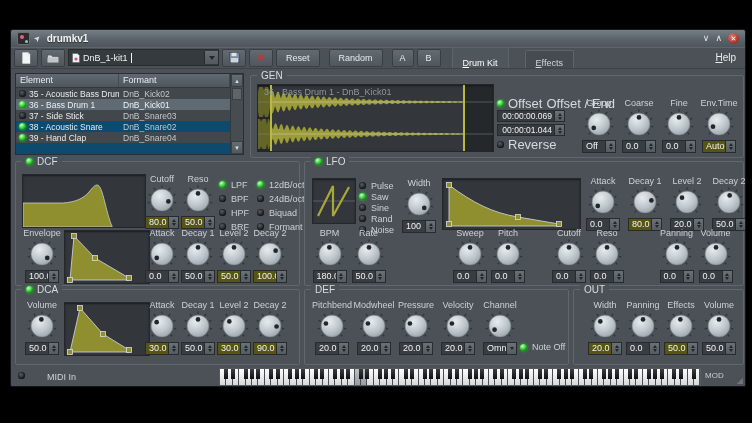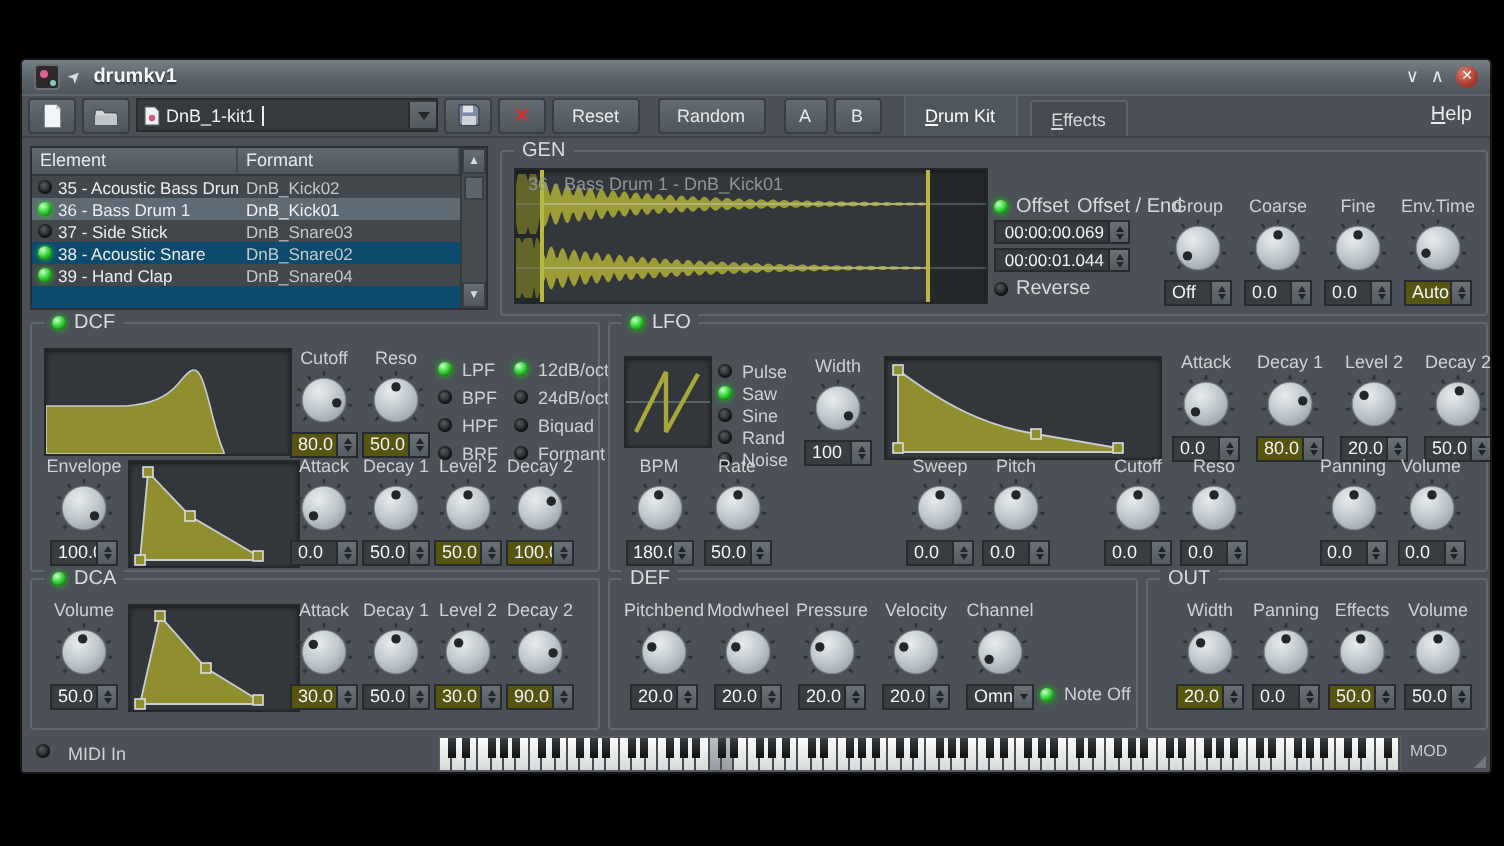--- a/index.html
+++ b/index.html
@@ -29,22 +29,22 @@
         color:#e8ebed;font-size:9px;padding:0 3px}
   .tbtn.txt{padding:0 9px}
   .combo{height:15px;width:146px;background:#343a3e;border:1px solid #272b2e;display:flex;align-items:center;
          padding-left:3px;gap:3px}
   .combo .cval{color:#f0f2f4;font-size:9px;white-space:nowrap}
   .caret{width:1px;height:10px;background:#f0f2f4}
   .cdrop{margin-left:auto;width:13px;height:13px;background:linear-gradient(#666d73,#51585e);
          border-left:1px solid #272b2e;display:flex;align-items:center;justify-content:center}
   .arrow-dn{width:0;height:0;border:3px solid transparent;border-top:4px solid #23272a;margin-top:3px}
   .tabs{display:flex;align-items:flex-end;height:21px;margin-left:8px}
-  .tab{height:17px;display:flex;align-items:center;padding:0 10px;font-size:9px;color:#d2d7da;
-       background:#454b50;border:1px solid #5d656b;border-bottom:none;border-radius:2px 2px 0 0;margin-right:6px}
+  .tab{height:17px;display:flex;align-items:flex-end;padding:0 10px;font-size:9px;color:#d2d7da;
+       background:#454b50;border:1px solid #5d656b;border-bottom:none;border-radius:2px 2px 0 0;margin-right:16px}
   .tab.active{height:20px;background:#4f565c;color:#fff}
   .tab u,.menu u{text-decoration:underline}
   .menu{margin-left:auto;margin-right:6px;color:#e9ecee;font-size:10px}
   
   .box{position:absolute;border:1px solid #60676d;border-radius:2px}
   .blab{position:absolute;top:-7px;left:6px;background:#4b5156;padding:0 4px;font-size:10px;color:#d8dcdf;
         display:flex;align-items:center;gap:4px;line-height:13px}
   
   .led{width:8px;height:8px;border-radius:50%;display:inline-block;flex:none}
   .led.on{background:radial-gradient(circle at 35% 30%,#c9ffc9,#35d435 45%,#0b720b 85%);box-shadow:0 0 3px #2c2}
@@ -88,28 +88,28 @@
   .rcol{position:absolute;display:flex;flex-direction:column;gap:3px}
   .rcol.tight{gap:0}
   .radio{display:flex;align-items:center;gap:5px;height:11px}
   .rlab{font-size:9px;color:#ccd1d5;white-space:nowrap}
   
   .disp{position:absolute;background:#33373b;border:1px solid #24282b;box-shadow:inset 0 1px 2px rgba(0,0,0,.5)}
   .wavetitle{position:absolute;left:6px;top:2px;font-size:9px;color:#8e969b;white-space:nowrap}
   
   .offblock{position:absolute;left:246px;top:22px;width:88px}
   .offr1{display:flex;align-items:center;gap:4px;height:10px}
-  .offlab{font-size:10px;color:#d6dadd;white-space:nowrap}
+  .offlab{font-size:13px;color:#d6dadd;white-space:nowrap}
   .tspin{margin-top:2px;height:12px;width:68px;display:flex;align-items:stretch;border:1px solid #272b2e;
          background:#343a3e;box-sizing:border-box}
   .tspin .kval{font-size:8.5px;text-align:right;padding-right:2px}
   .revrow{display:flex;align-items:center;gap:4px;margin-top:4px;height:9px}
   
   .statusrow{position:absolute;left:0;right:0;top:337px;height:19px}
-  .midiin{position:absolute;left:7px;top:5px;display:flex;gap:9px}
+  .midiin{position:absolute;left:7px;top:5px;display:flex;gap:22px}
   .midilab{font-size:9px;color:#cdd2d5}
   .kbd{position:absolute;left:208px;top:1px;width:480px;height:16px;background:#202326;
        border:1px solid #575b5f;display:flex}
   .wkey{flex:1;background:linear-gradient(#fdfdfd,#d6d8d9);border-right:1px solid #4a4d50;box-sizing:border-box}
   .wkey.hl{background:linear-gradient(#b9bfc4,#979da2)}
   .bkey{position:absolute;top:0;width:4px;height:62%;background:linear-gradient(#3a3d40,#0e1012);z-index:2}
   .modlab{position:absolute;left:694px;top:4px;font-size:8px;color:#c7ccd0}
   .grip{position:absolute;right:2px;top:9px;font-size:8px;color:#70767b}
 </style>
 </head>

